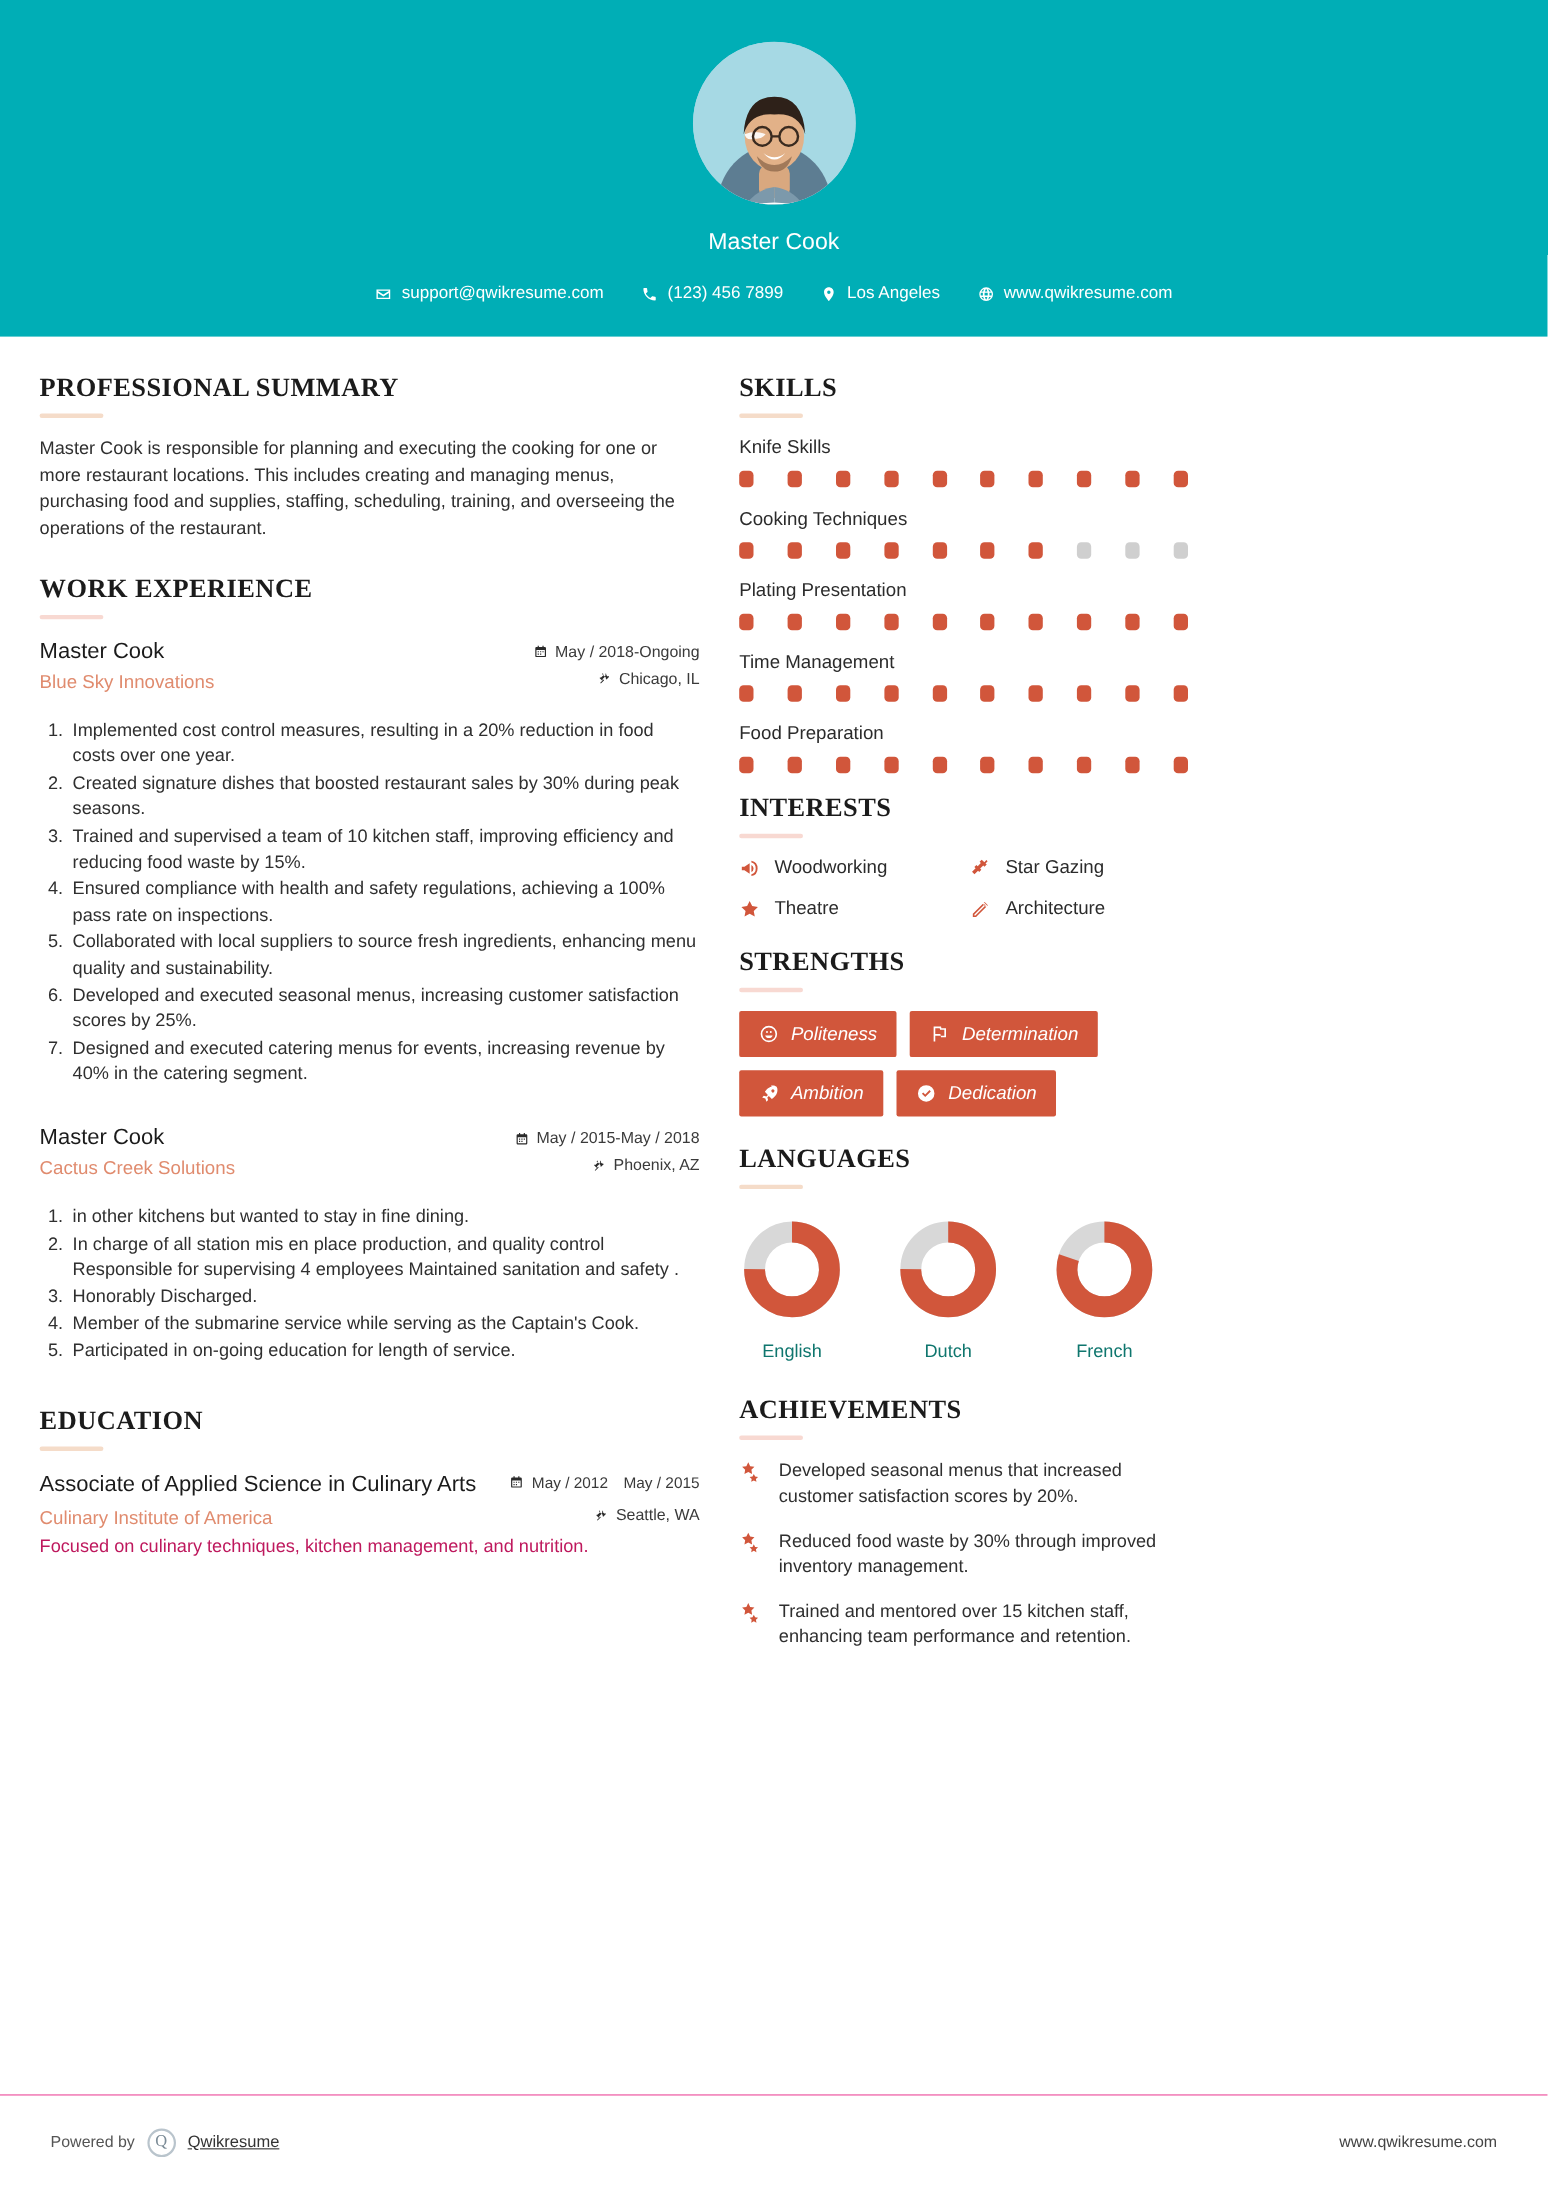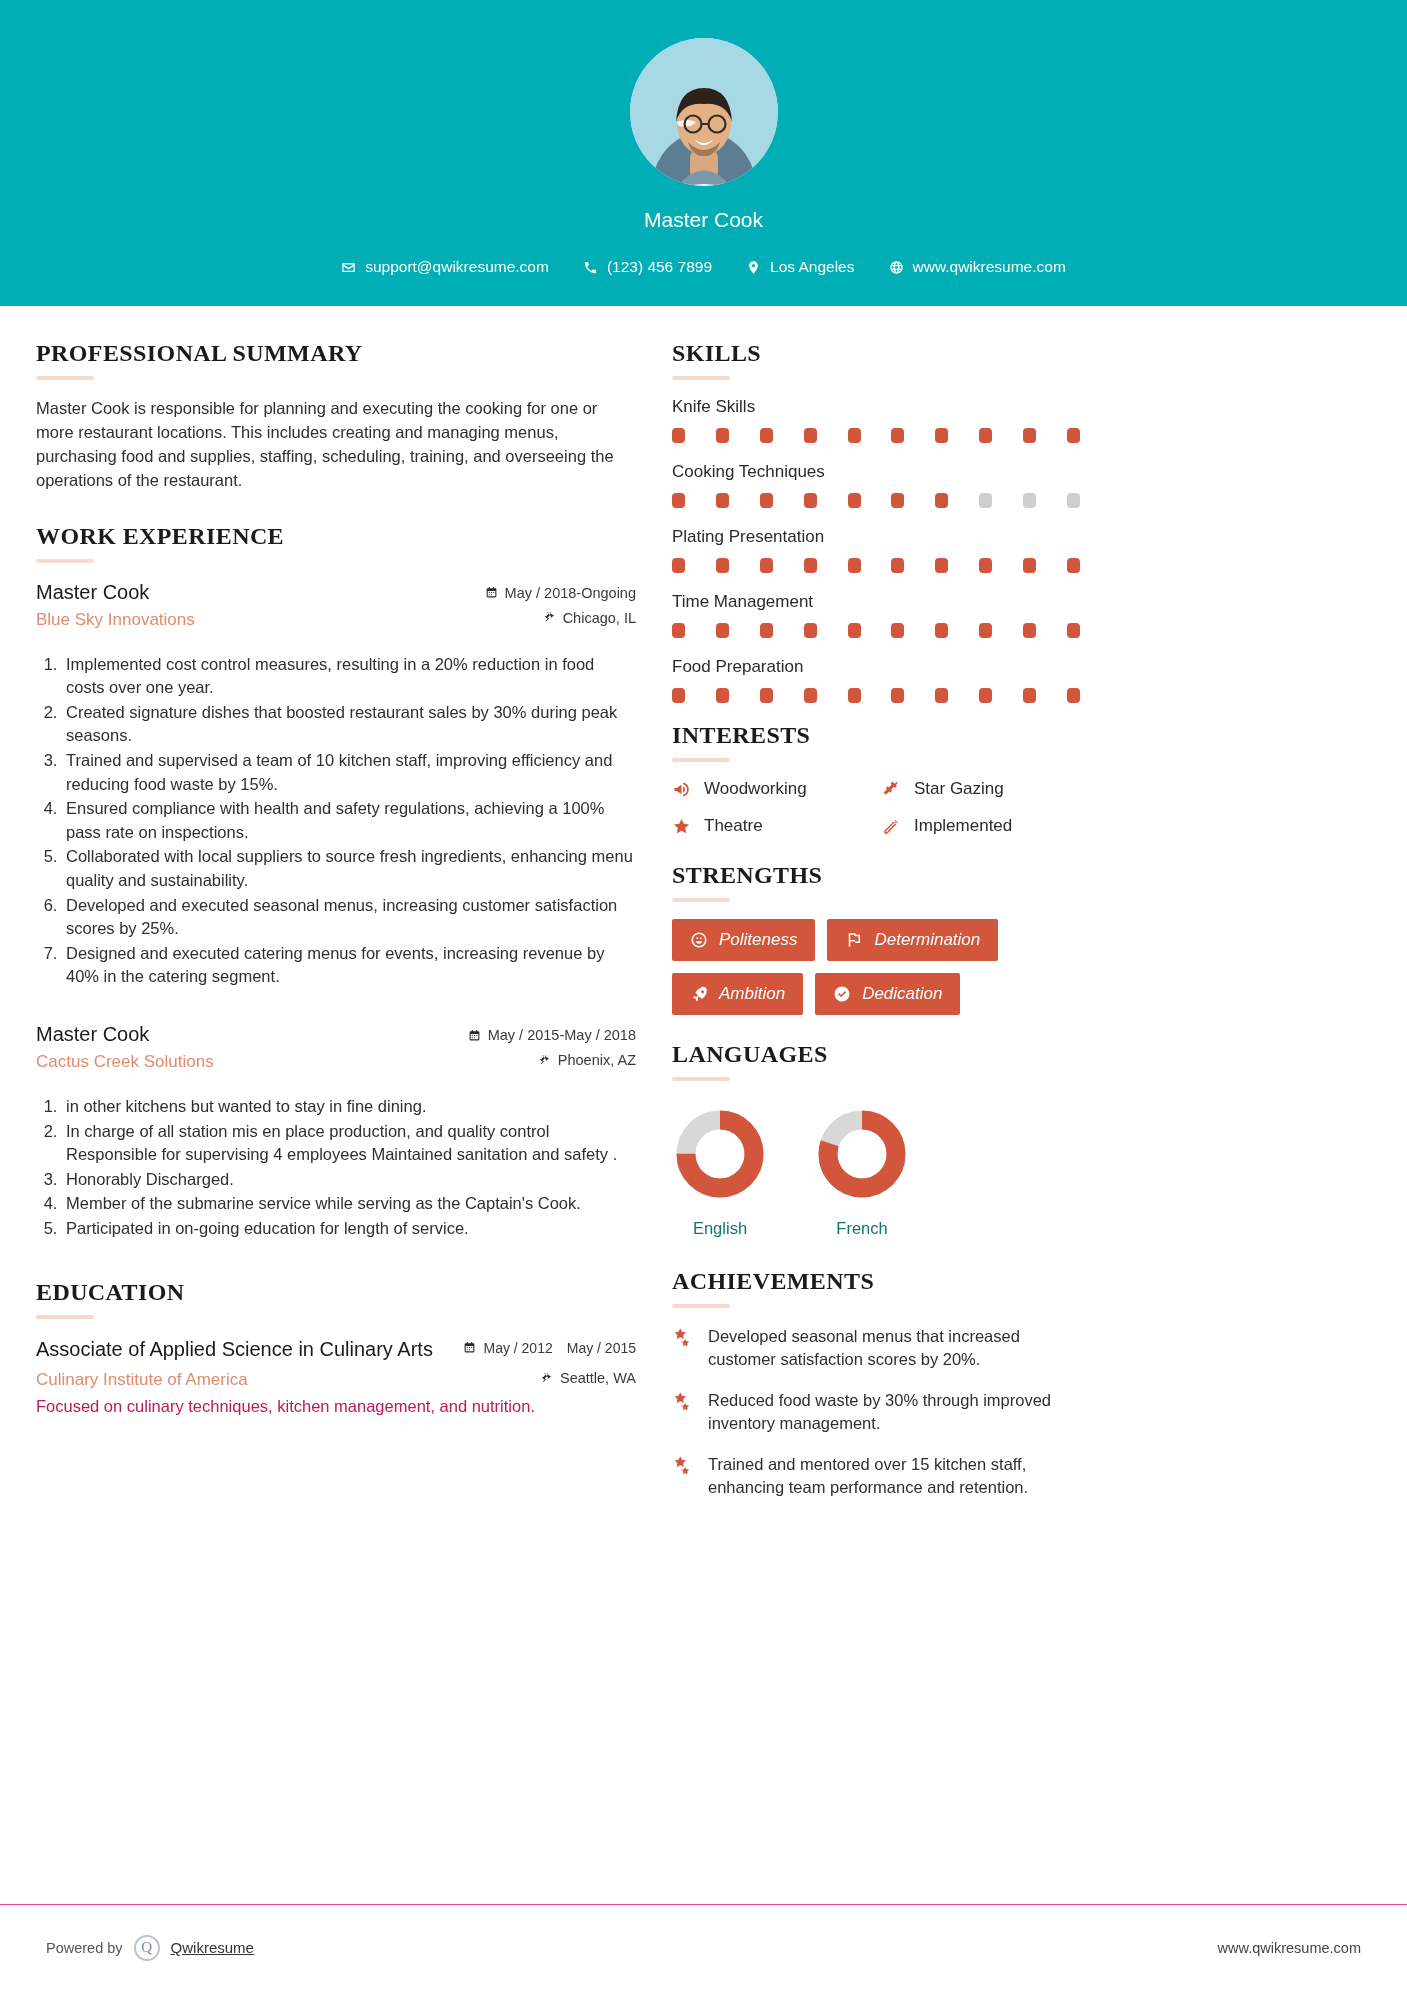--- a/index.html
+++ b/index.html
@@ -425,21 +425,21 @@
           <div class="interest">
             <svg viewBox="0 0 24 24">
                 <path d="M12 2.5l2.9 6 6.6.9-4.8 4.6 1.2 6.5-5.9-3.1-5.9 3.1 1.2-6.5L2.5 9.4l6.6-.9L12 2.5z"></path>
               </svg>
             <span>Theatre</span>
           </div>
           <div class="interest">
             <svg viewBox="0 0 24 24">
                 <path d="M3 17.3L16.6 3.7l3.7 3.7L6.7 21 3 21v-3.7zm1.8 1.9h1.2L17.7 7.4l-1.1-1.1L4.8 18.1v1.1zM14.5 5.8l3.7 3.7 1.4-1.4-3.7-3.7-1.4 1.4z"></path>
               </svg>
-            <span>Implemented</span>
+            <span>Architecture</span>
           </div>
         </div>
       </div>
 
       <div style="margin-top:26px">
         <div class="sec-title">STRENGTHS</div>
         <div class="sec-rule pink"></div>
         <div class="strengths">
           <div class="strength">
             <svg viewBox="0 0 24 24">
@@ -471,20 +471,24 @@
       <div style="margin-top:26px">
         <div class="sec-title">LANGUAGES</div>
         <div class="sec-rule"></div>
         <div class="langs" id="langs-list">
             <div class="lang"><svg width="96" height="96" viewBox="0 0 96 96">
                 <circle cx="48" cy="48" r="34" fill="none" stroke="#d8d8d8" stroke-width="19"></circle>
                 <circle cx="48" cy="48" r="34" fill="none" stroke="#d1563b" stroke-width="19" stroke-dasharray="160.22122533307947 53.40707511102647" transform="rotate(-90 48 48)"></circle>
               </svg><div class="lang-name">English</div></div>
             <div class="lang"><svg width="96" height="96" viewBox="0 0 96 96">
                 <circle cx="48" cy="48" r="34" fill="none" stroke="#d8d8d8" stroke-width="19"></circle>
+                <circle cx="48" cy="48" r="34" fill="none" stroke="#d1563b" stroke-width="19" stroke-dasharray="160.22122533307947 53.40707511102647" transform="rotate(-90 48 48)"></circle>
+              </svg><div class="lang-name">Dutch</div></div>
+            <div class="lang"><svg width="96" height="96" viewBox="0 0 96 96">
+                <circle cx="48" cy="48" r="34" fill="none" stroke="#d8d8d8" stroke-width="19"></circle>
                 <circle cx="48" cy="48" r="34" fill="none" stroke="#d1563b" stroke-width="19" stroke-dasharray="170.90264035528477 42.72566008882117" transform="rotate(-90 48 48)"></circle>
               </svg><div class="lang-name">French</div></div>
           </div>
       </div>
 
       <div style="margin-top:30px">
         <div class="sec-title">ACHIEVEMENTS</div>
         <div class="sec-rule pink"></div>
         <div class="ach">
           <svg viewBox="0 0 24 24">

